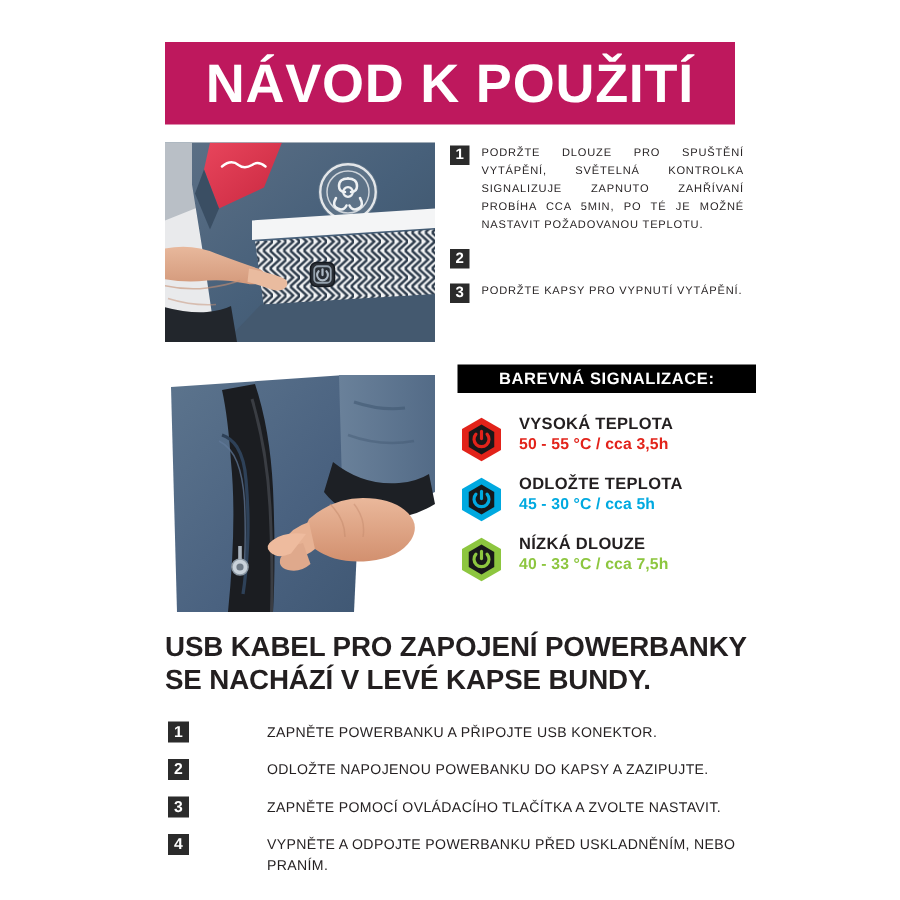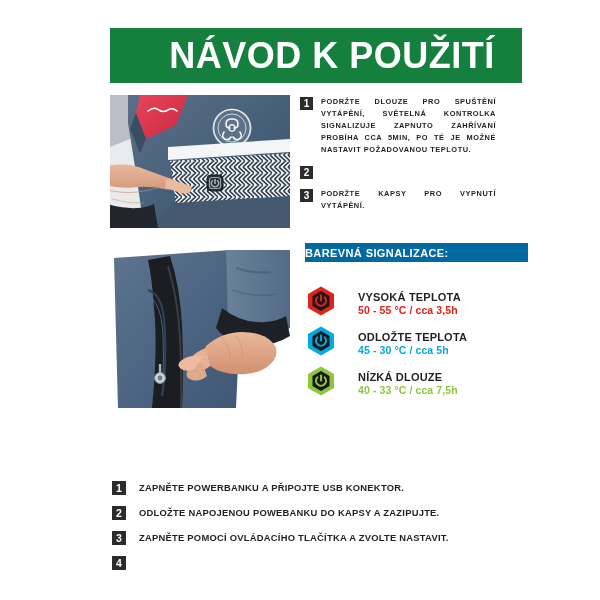--- a/index.html
+++ b/index.html
@@ -24,25 +24,24 @@
     box-sizing: border-box;
   }
 
   
   .title-bar {
     position: absolute;
     left: 110px;
     top: 28px;
     width: 380px;
     height: 55px;
-    background: #15803d;
+    background: #be185d;
     display: flex;
     align-items: center;
     justify-content: center;
-    padding-left: 32px;
   }
   .title-bar .title-text {
     color: #ffffff;
     font-size: 36px;
     font-weight: bold;
     letter-spacing: 0.5px;
     line-height: 1;
     white-space: nowrap;
     font-stretch: condensed;
   }
@@ -87,59 +86,59 @@
     color: #ffffff;
     font-size: 10px;
     font-weight: bold;
     line-height: 13px;
     text-align: center;
     margin-right: 8px;
     margin-top: 1px;
   }
   .step-text {
     font-size: 7.4px;
-    font-weight: bold;
+    font-weight: normal;
     line-height: 1.62;
     letter-spacing: 0.55px;
     color: #231f20;
     text-align: justify;
     text-align-last: left;
   }
 
   
   .sig-bar {
     position: absolute;
     left: 305px;
     top: 243px;
-    width: 223px;
+    width: 199px;
     height: 19px;
-    background: #0369a1;
+    background: #000000;
     display: flex;
     align-items: center;
+    justify-content: center;
   }
   .sig-bar span {
     color: #ffffff;
     font-size: 11px;
     font-weight: bold;
     letter-spacing: 0.4px;
     white-space: nowrap;
   }
 
   
   .temp-list {
     position: absolute;
     left: 305px;
     top: 277px;
     width: 195px;
   }
   .temp-row {
     display: flex;
-    align-items: flex-end;
+    align-items: flex-start;
     height: 40px;
-    gap: 12px;
   }
   .hex-icon {
     flex: 0 0 auto;
     width: 32px;
     height: 32px;
     margin-right: 9px;
   }
   .hex-icon svg { display: block; width: 32px; height: 32px; }
   .temp-label {
     font-size: 11px;
@@ -190,24 +189,25 @@
     color: #ffffff;
     font-size: 10.5px;
     font-weight: bold;
     line-height: 14px;
     text-align: center;
     margin-right: 13px;
     margin-top: 0px;
   }
   .bstep-text {
     font-size: 9.4px;
-    font-weight: bold;
+    font-weight: normal;
     line-height: 1.45;
     letter-spacing: 0.25px;
     color: #231f20;
+    margin-left: 39px;
   }
 </style>
 </head>
 <body>
 
 <div class="page">
 
   <div class="title-bar">
     <span class="title-text">NÁVOD K POUŽITÍ</span>
   </div>
@@ -420,37 +420,42 @@
         </svg>
       </div>
       <div>
         <div class="temp-label">NÍZKÁ DLOUZE</div>
         <div class="temp-value" style="color:#8dc63f">40 - 33 °C / cca 7,5h</div>
       </div>
     </div>
 
   </div>
 
+  <div class="usb-heading">
+    <div>USB KABEL PRO ZAPOJENÍ POWERBANKY</div>
+    <div>SE NACHÁZÍ V LEVÉ KAPSE BUNDY.</div>
+  </div>
 
   <div class="steps-bottom">
 
     <div class="bstep-row">
       <div class="bnum-badge">1</div>
       <div class="bstep-text">ZAPNĚTE POWERBANKU A PŘIPOJTE USB KONEKTOR.</div>
     </div>
 
     <div class="bstep-row">
       <div class="bnum-badge">2</div>
       <div class="bstep-text">ODLOŽTE NAPOJENOU POWEBANKU DO KAPSY A ZAZIPUJTE.</div>
     </div>
 
     <div class="bstep-row">
       <div class="bnum-badge">3</div>
       <div class="bstep-text">ZAPNĚTE POMOCÍ OVLÁDACÍHO TLAČÍTKA A ZVOLTE NASTAVIT.</div>
     </div>
 
     <div class="bstep-row">
       <div class="bnum-badge">4</div>
+      <div class="bstep-text">VYPNĚTE A ODPOJTE POWERBANKU PŘED USKLADNĚNÍM, NEBO PRANÍM.</div>
     </div>
 
   </div>
 
 </div>
 
 </body></html>

